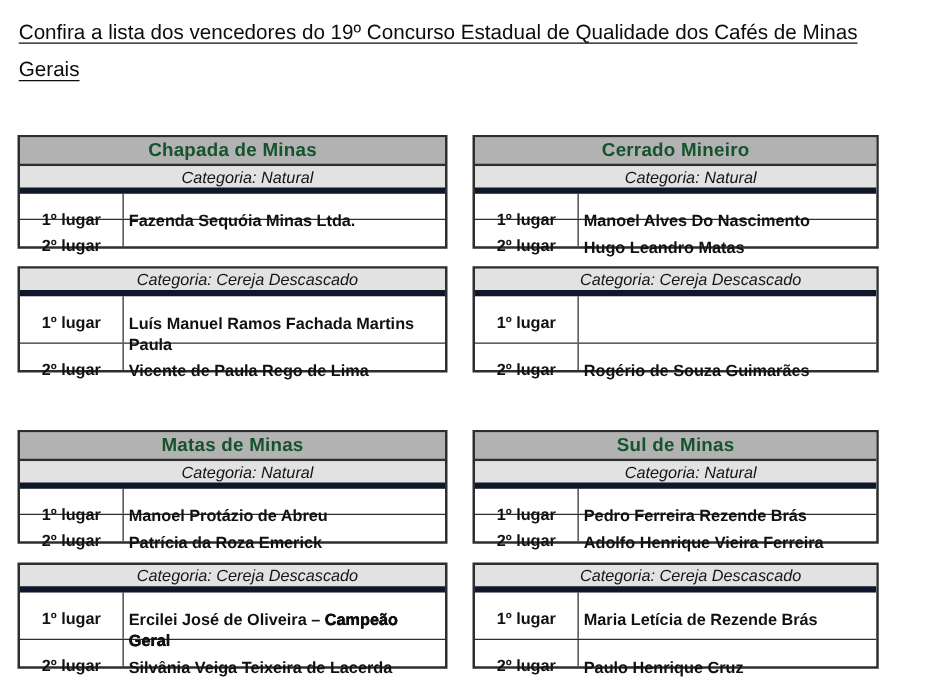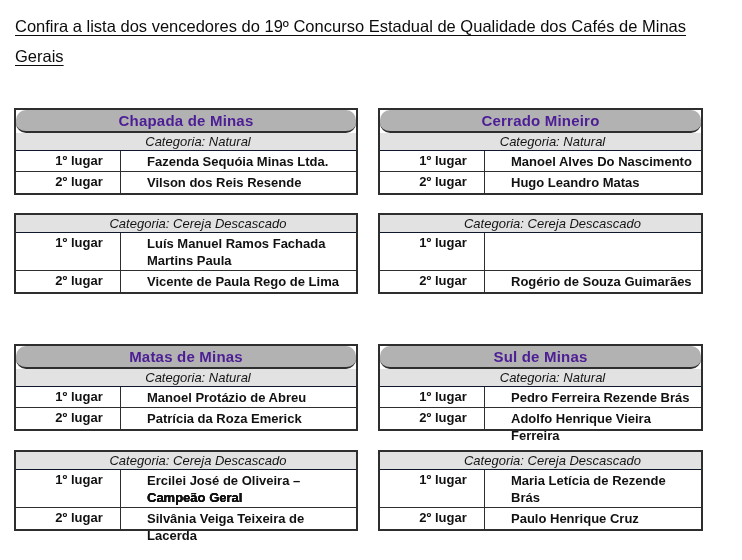--- a/index.html
+++ b/index.html
@@ -19,31 +19,31 @@
   .tbl { position: absolute; box-sizing: border-box; border: 2px solid #2e2e2e; background: #ffffff; font-size: 13px; font-weight: bold; }
   .col-l { left: 14px;  width: 344px; }
   .col-r { left: 378px; width: 325px; }
   .top-nat { top: 108px; }
   .top-cer { top: 213px; }
   .bot-nat { top: 344px; }
   .bot-cer { top: 450px; }
 
   .hdr { height: 21px; background: #b2b2b2; border-bottom: 2px solid #2e2e2e;
          display: flex; align-items: center; justify-content: center;
-         font-size: 15px; letter-spacing: .2px; color: #4c1d95; border-radius: 10px; }
-  .cat { height: 17px; background: #e2e2e2; border-bottom: 1px solid #0f172a;
+         font-size: 15px; letter-spacing: .2px; color: #14532d; }
+  .cat { height: 17px; background: #e2e2e2; border-bottom: 5px solid #0f172a;
          display: flex; align-items: center; justify-content: center;
          font-style: italic; font-weight: normal; font-size: 13px; color: #141414; padding-left: 24px; }
 
   .row { display: flex; border-bottom: 1px solid #2e2e2e; box-sizing: border-box; }
   .tbl .row:last-child { border-bottom: none; }
   .row.single { height: 21px; }
   .row.tall   { height: 38px; }
 
-  .cell { box-sizing: border-box; padding-top: 2px; margin-left: 22px; }
+  .cell { box-sizing: border-box; padding-top: 13px; }
   .place { width: 83px; flex: none; border-right: 1px solid #2e2e2e; text-align: center; }
   .name  { flex: 1; text-align: left; padding-left: 4px; padding-right: 4px; line-height: 17px; }
   .xb { text-shadow: 0 0 .6px #000, 0 0 .4px #000; }
 </style>
 </head>
 <body>
 
 <div class="page">
 
   <div class="title">
@@ -53,21 +53,20 @@
 
   <div class="tbl col-l top-nat">
     <div class="hdr">Chapada de Minas</div>
     <div class="cat">Categoria: Natural</div>
     <div class="row single">
       <div class="cell place">1º lugar</div>
       <div class="cell name">Fazenda Sequóia Minas Ltda.</div>
     </div>
     <div class="row single">
       <div class="cell place">2º lugar</div>
-      <div class="cell name">Vilson dos Reis Resende</div>
     </div>
   </div>
 
   <div class="tbl col-r top-nat">
     <div class="hdr">Cerrado Mineiro</div>
     <div class="cat">Categoria: Natural</div>
     <div class="row single">
       <div class="cell place">1º lugar</div>
       <div class="cell name">Manoel Alves Do Nascimento</div>
     </div>

